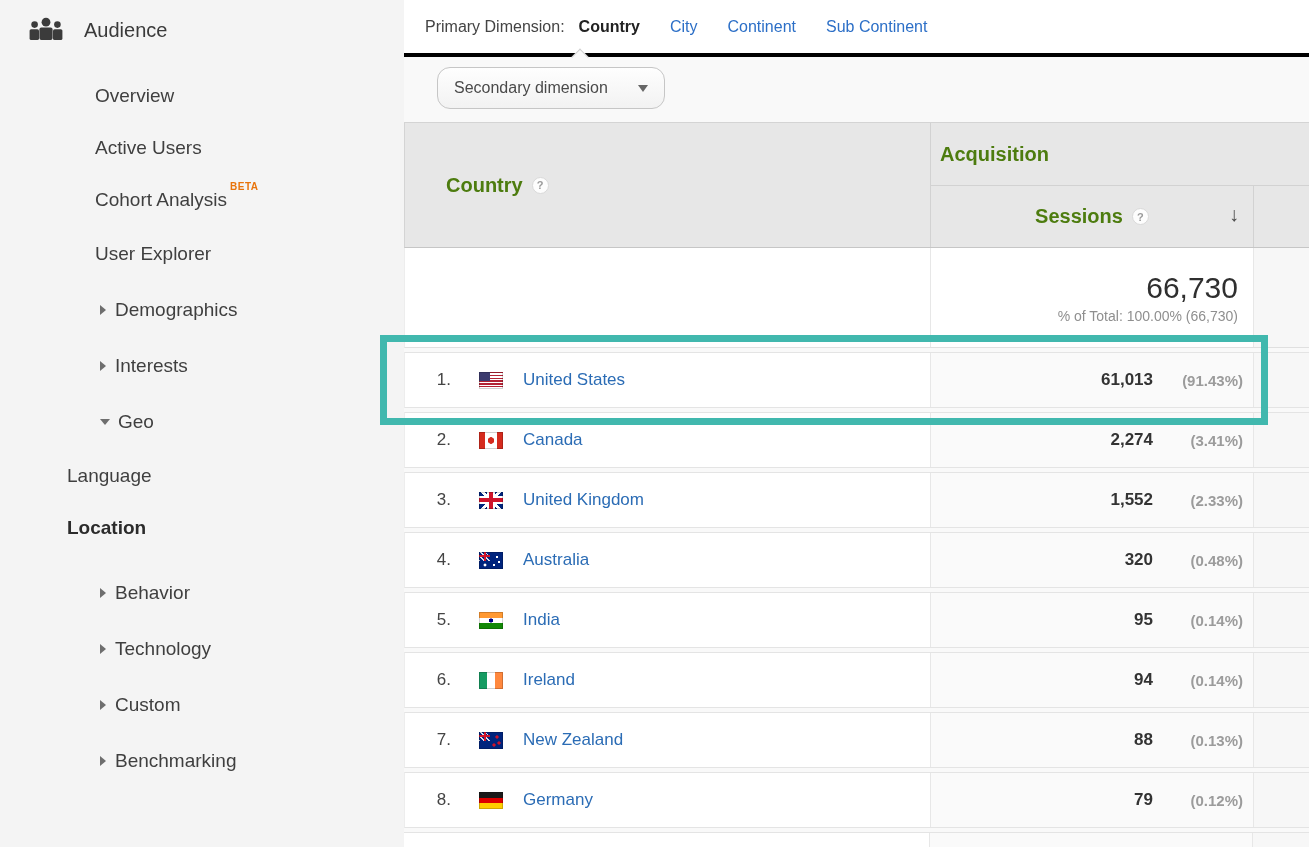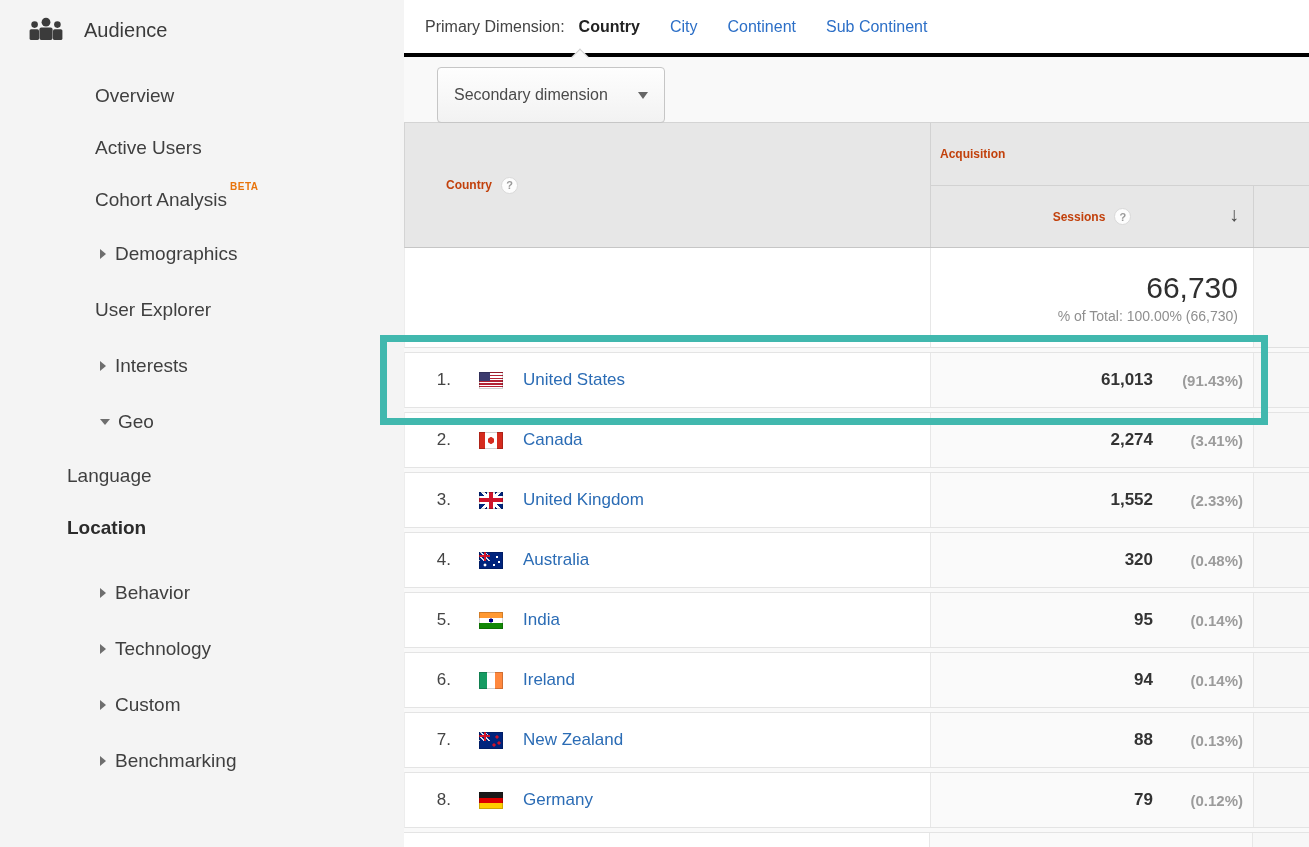--- a/index.html
+++ b/index.html
@@ -36,41 +36,41 @@
   .topbar { position:relative; height:57px; background:#fff;
     border-bottom:4px solid #000000; display:flex; align-items:center;
     padding-left:21px; font-size:16px; }
   .pd-label { color:#444; margin-right:14px; }
   .dim { margin-right:30px; cursor:pointer; color:#2c6fc7; }
   .dim.selected { color:#222; font-weight:bold; cursor:default; }
   .notch { position:absolute; left:170px; top:51px; width:12px; height:12px;
     background:#f9f9f9; border-left:1px solid #cfcfcf; border-top:1px solid #cfcfcf;
     transform:rotate(45deg); z-index:2; }
   .toolbar { height:65px; padding:10px 0 0 33px; }
-  .sec-btn { display:inline-flex; align-items:center; height:56px; padding:0 16px;
-    border:1px solid #c6c6c6; border-radius:4px; cursor:pointer;
+  .sec-btn { display:inline-flex; align-items:center; height:42px; padding:0 16px;
+    border:1px solid #c6c6c6; border-radius:13px; cursor:pointer;
     background:linear-gradient(#fefefe,#f2f2f2); font-size:16px; color:#4a4a4a; }
   .sec-btn .caret { width:0; height:0; border-top:7px solid #666;
     border-left:5px solid transparent; border-right:5px solid transparent;
     margin-left:30px; }
 
   
   .grid-cols { display:grid; grid-template-columns:526px 323px 1fr; }
   .thead { display:grid; grid-template-columns:526px 323px 1fr;
     grid-template-rows:63px 61px; background:#e7e7e7;
     border-top:1px solid #d4d4d4; border-left:1px solid #d4d4d4;
     border-bottom:1px solid #c6c6c6; }
   .th-country { grid-row:1/3; grid-column:1; border-right:1px solid #d2d2d2;
     display:flex; align-items:center; padding-left:41px; }
   .th-acq { grid-row:1; grid-column:2/4; border-bottom:1px solid #d2d2d2;
     display:flex; align-items:center; padding-left:9px; }
   .th-sessions { grid-row:2; grid-column:2; position:relative; display:flex;
     align-items:center; justify-content:center; border-right:1px solid #d2d2d2; }
   .th-extra { grid-row:2; grid-column:3; }
-  .th-txt { font-size:12px; font-weight:bold; color:#c2410c; }
+  .th-txt { font-size:20px; font-weight:bold; color:#4d7c0f; }
   .qmark { display:inline-flex; align-items:center; justify-content:center;
     width:17px; height:17px; border-radius:50%; background:#fdfdfd;
     border:1px solid #d9d9d9; color:#9a9a9a; font-size:11px; font-weight:bold;
     margin-left:9px; cursor:pointer; }
   .sort-arrow { position:absolute; right:14px; top:17px; font-size:20px;
     font-weight:bold; color:#4d4d4d; cursor:pointer; }
 
   .totals-row { height:100px; background:#fff; border-bottom:1px solid #e0e0e0;
     border-left:1px solid #ededed; }
   .totals-country { border-right:1px solid #e7e7e7; }
@@ -168,26 +168,26 @@
       <div class="nav-item h52 ind1">
         <span class="txt">Overview</span>
       </div>
       <div class="nav-item h52 ind1">
         <span class="txt">Active Users</span>
       </div>
       <div class="nav-item h52 ind1">
         <span class="txt">Cohort Analysis</span>
         <span class="beta">BETA</span>
       </div>
-      <div class="nav-item h56 ind1a">
-        <span class="tri-right"></span>
-        <span class="txt">Demographics</span>
-      </div>
       <div class="nav-item h56 ind1">
         <span class="txt">User Explorer</span>
+      </div>
+      <div class="nav-item h56 ind1a">
+        <span class="tri-right"></span>
+        <span class="txt">Demographics</span>
       </div>
       <div class="nav-item h56 ind1a">
         <span class="tri-right"></span>
         <span class="txt">Interests</span>
       </div>
       <div class="nav-item h56 ind1a">
         <span class="tri-down"></span>
         <span class="txt">Geo</span>
       </div>
       <div class="nav-item h52 ind2">

